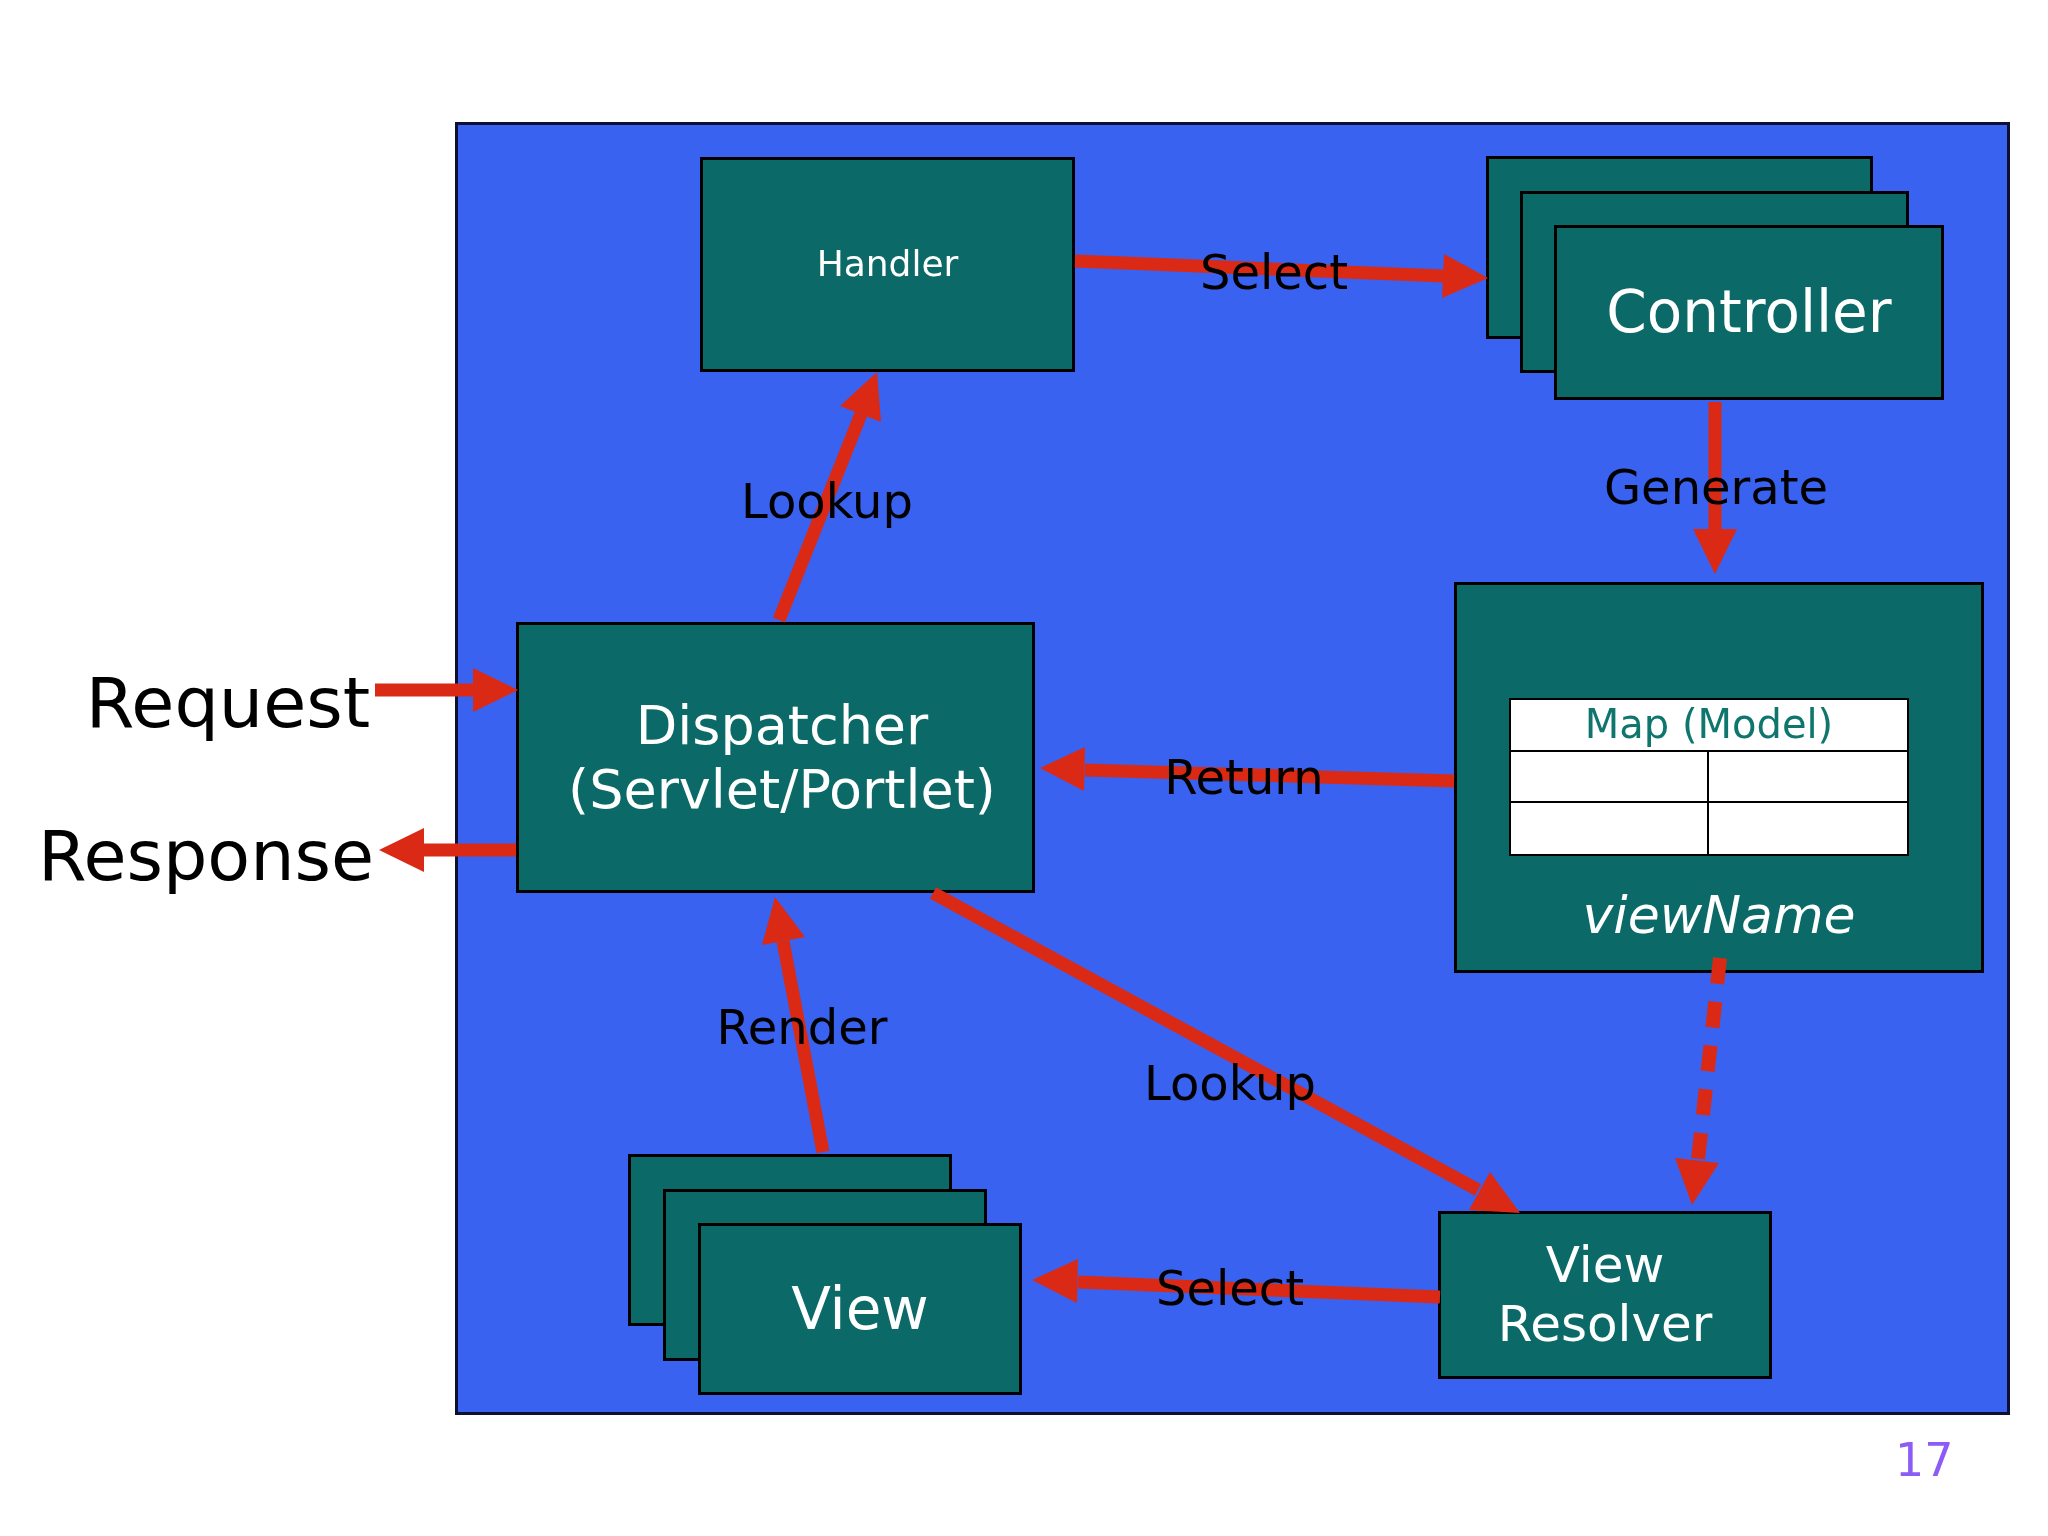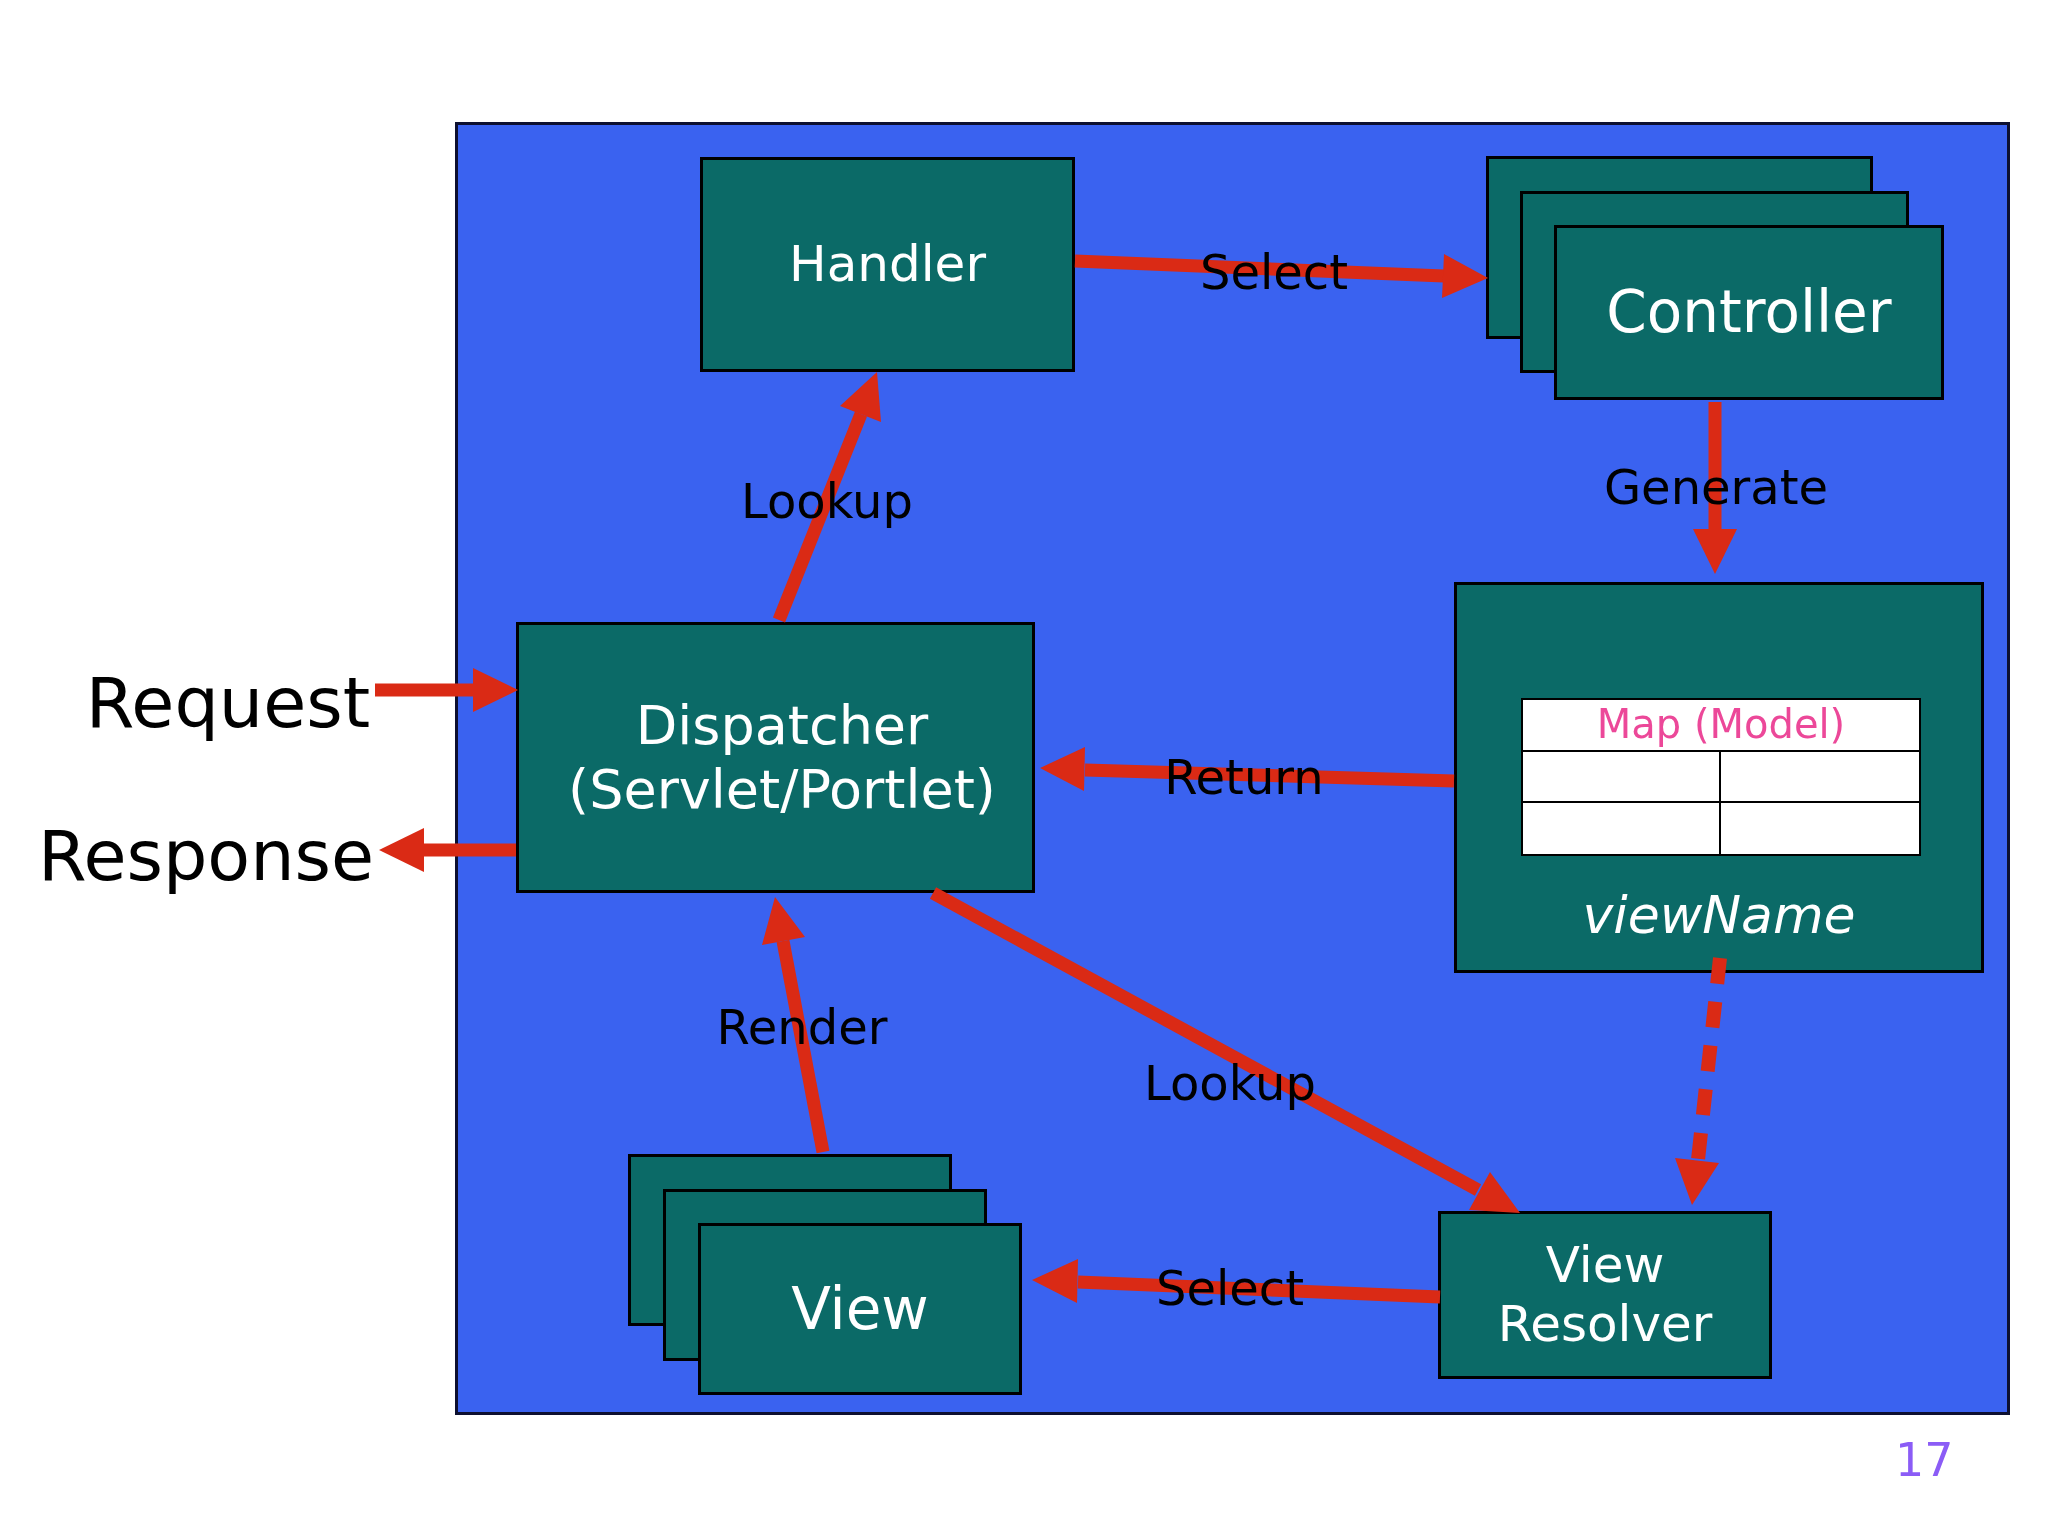--- a/index.html
+++ b/index.html
@@ -16,30 +16,30 @@
     color:#fff;display:flex;flex-direction:column;align-items:center;justify-content:center;
     text-align:center;z-index:2;line-height:1.18;
   }
   .stack-layer{position:absolute;background:#0b6a67;border:3px solid #000;box-sizing:border-box;z-index:2;}
   .arrows{position:absolute;left:0;top:0;z-index:3;pointer-events:none;}
   .lbl{
     position:absolute;color:#000;font-size:48px;transform:translate(-50%,-50%);
     white-space:nowrap;z-index:4;
   }
   .lbl.big{font-size:70px;}
-  .node-handler{left:700px;top:157px;width:375px;height:215px;font-size:50px;}
+  .node-handler{left:700px;top:157px;width:375px;height:215px;font-size:36px;}
   .node-dispatcher{left:516px;top:622px;width:519px;height:271px;font-size:54px;padding-left:13px;}
   .node-controller-front{left:1554px;top:225px;width:390px;height:175px;font-size:58px;}
   .node-view-front{left:698px;top:1223px;width:324px;height:172px;font-size:58px;}
   .node-viewresolver{left:1438px;top:1211px;width:334px;height:168px;font-size:50px;}
   .node-mav{left:1454px;top:582px;width:530px;height:391px;font-size:56px;justify-content:flex-start;}
   .mav-title{margin-top:10px;}
   .mv-table{
-    position:absolute;left:64px;top:113px;width:400px;height:158px;background:#fff;
-    border:2px solid #000;box-sizing:border-box;color:#ec4899;z-index:3;
+    position:absolute;left:52px;top:113px;width:400px;height:158px;background:#fff;
+    border:2px solid #000;box-sizing:border-box;color:#0f766e;z-index:3;
   }
   .mv-table-header{
     height:52px;border-bottom:2px solid #000;box-sizing:border-box;display:flex;
     align-items:center;justify-content:center;font-size:40px;
   }
   .mv-grid{display:grid;grid-template-columns:1fr 1fr;grid-template-rows:1fr 1fr;height:102px;}
   .mv-cell{border-right:2px solid #000;border-bottom:2px solid #000;box-sizing:border-box;background:#fff;}
   .mv-cell:nth-child(2n){border-right:none;}
   .mv-cell:nth-child(n+3){border-bottom:none;}
   .mav-viewname{position:absolute;left:0;right:0;top:300px;font-style:italic;font-size:52px;text-align:center;}

